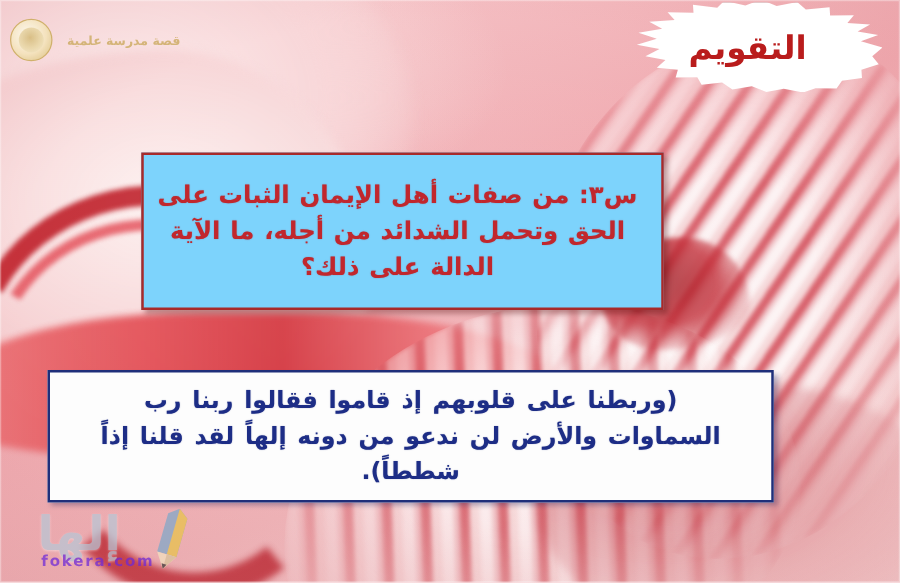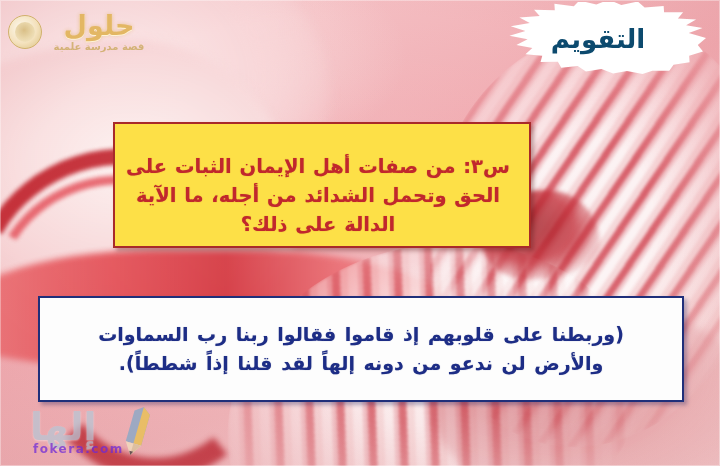--- a/index.html
+++ b/index.html
@@ -211,56 +211,56 @@
       89.4% 14.2%, 87.0% 22.8%, 95.4% 24.4%, 90.8% 32.2%, 98.4% 36.2%,
       92.0% 43.0%
     );
     z-index:-1;
   }
   .badge-text {
     position:relative;
     direction:rtl;
     font-size:26px;
     font-weight:bold;
-    color:#0c4a6e;
+    color:#b91c1c;
     text-shadow:0 1px 1px rgba(255,255,255,.9);
     letter-spacing:0;
     transform:translateY(1px);
     filter:blur(.2px);
   }
 
   
   .qbox {
     position:absolute;
     left:113px; top:122px;
     width:418px; height:126px;
-    background:#fde047;
+    background:#7dd3fc;
     border:2px solid #a82a2a;
     box-shadow:3px 3px 4px rgba(90,20,20,.35);
     padding:7px 10px 6px 2px;
-    display:flex; align-items:flex-end; justify-content:center;
+    display:flex; align-items:center; justify-content:center;
   }
   .qtext {
     direction:rtl;
     text-align:center;
     font-size:19.5px;
     font-weight:bold;
     line-height:1.48;
     color:#c1272d;
     text-shadow:0 0 1px rgba(160,25,30,.45);
     word-spacing:1px;
     filter:blur(.15px);
     width:100%;
   }
 
   
   .vbox {
     position:absolute;
     left:38px; top:296px;
-    width:646px; height:106px;
+    width:581px; height:106px;
     background:#fdfdfd;
     border:2px solid #1f2f7a;
     box-shadow:3px 3px 4px rgba(30,30,90,.32);
     padding:8px 31px;
     display:flex; align-items:center; justify-content:center;
   }
   .vtext {
     direction:rtl;
     text-align:center;
     font-size:19px;
@@ -322,21 +322,20 @@
   <div class="ribbon-c"></div>
   <div class="stripes"></div>
   <div class="stripes-2"></div>
   <div class="blob-r"></div>
   <div class="sweep-br"></div>
   <div class="bg-veil"></div>
 
   <div class="logo">
     <div class="logo-seal"></div>
     <div class="logo-words">
-      <div class="logo-main">حلول</div>
       <div class="logo-sub">قصة مدرسة علمية</div>
     </div>
   </div>
 
   <div class="badge">
     <div class="badge-burst-edge"></div>
     <div class="badge-burst"></div>
     <div class="badge-text">التقويم</div>
   </div>
 

